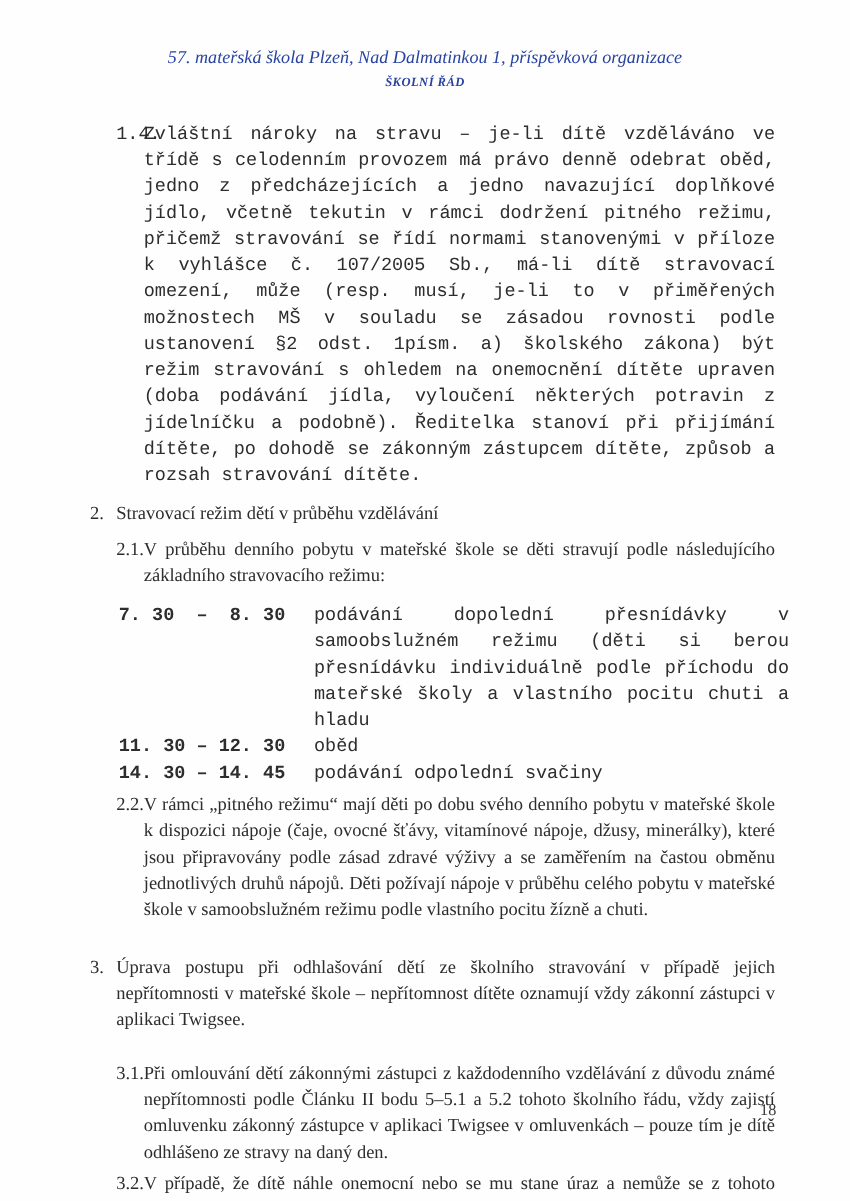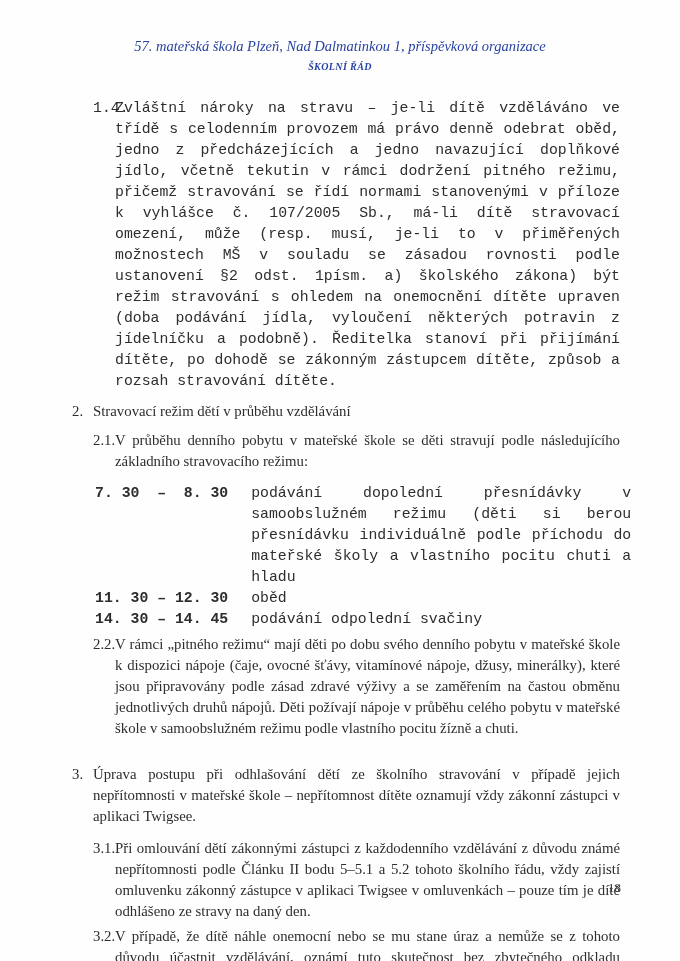--- a/index.html
+++ b/index.html
@@ -51,21 +51,21 @@
   .level2 { margin-left: 93px; }
   .level2 .num { width: 22px; }
   .level2 .text { width: 505px; }
 
   .m-p14  { margin-top: 21px; font-family: Liberation Mono, monospace; }
   .m-s2   { margin-top: 9px; }
   .m-p21  { margin-top: 8px; }
   .m-sched{ margin-top: 11px; font-family: Liberation Mono, monospace; }
   .m-p22  { margin-top: 4px; }
   .m-s3   { margin-top: 25px; }
-  .m-p31  { margin-top: 11px; }
+  .m-p31  { margin-top: 22px; }
   .m-p32  { margin-top: 4px; }
 
   .schedule { margin-left: 95px; }
   .sched-row {
     display: flex;
     line-height: 21px;
   }
   .sched-time {
     flex: 0 0 112px;
     text-align: right;

